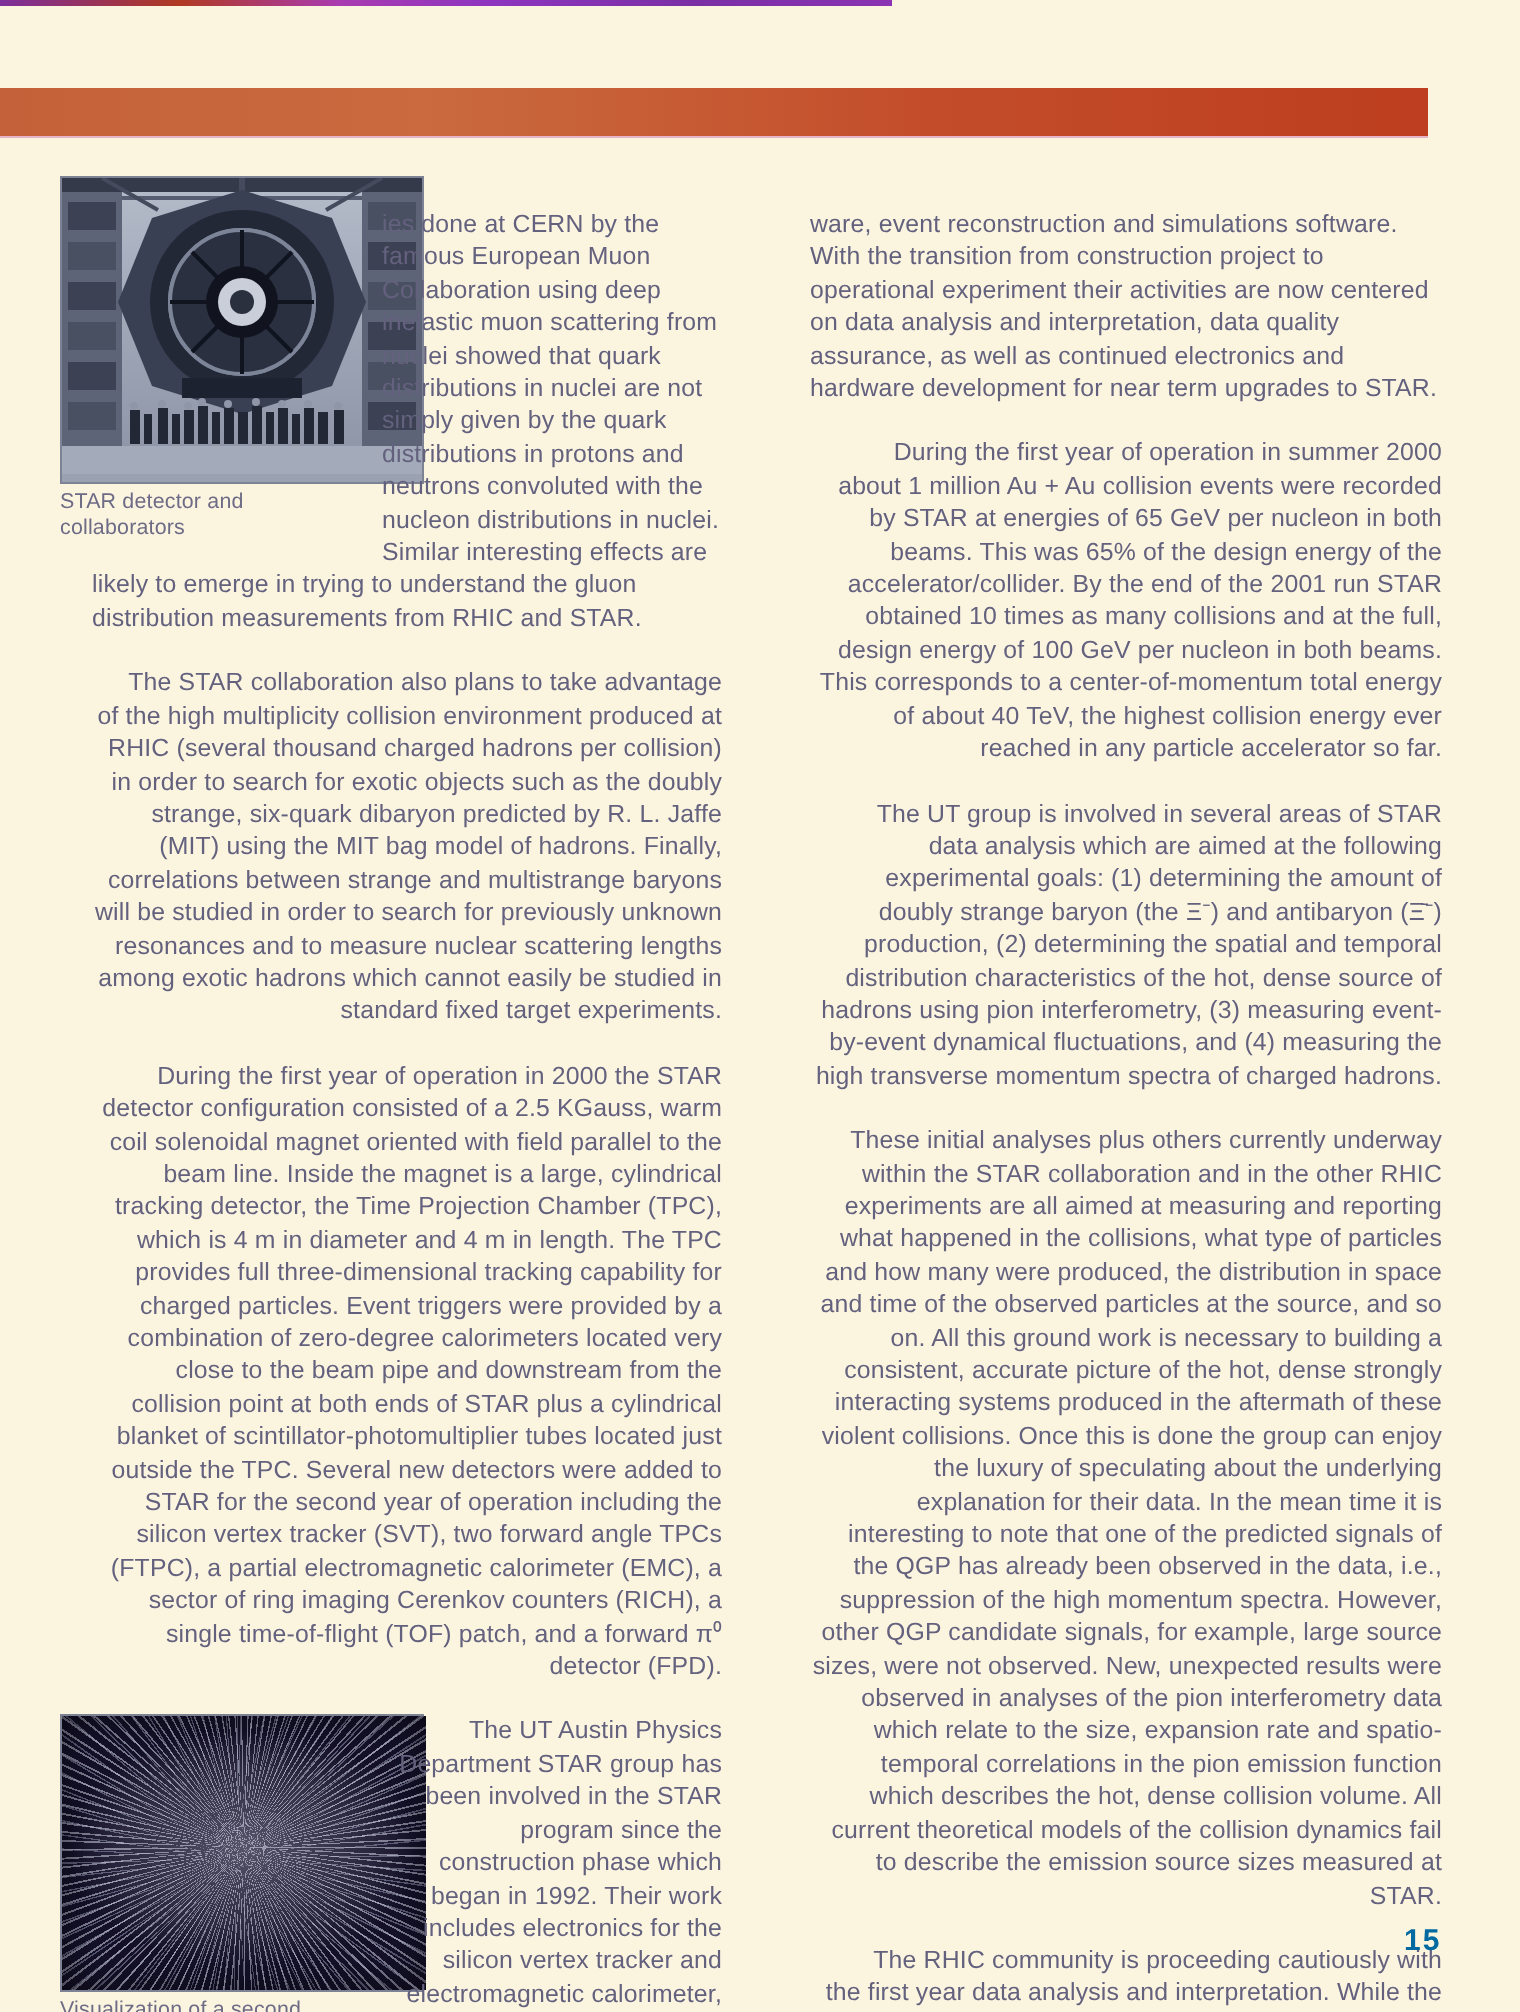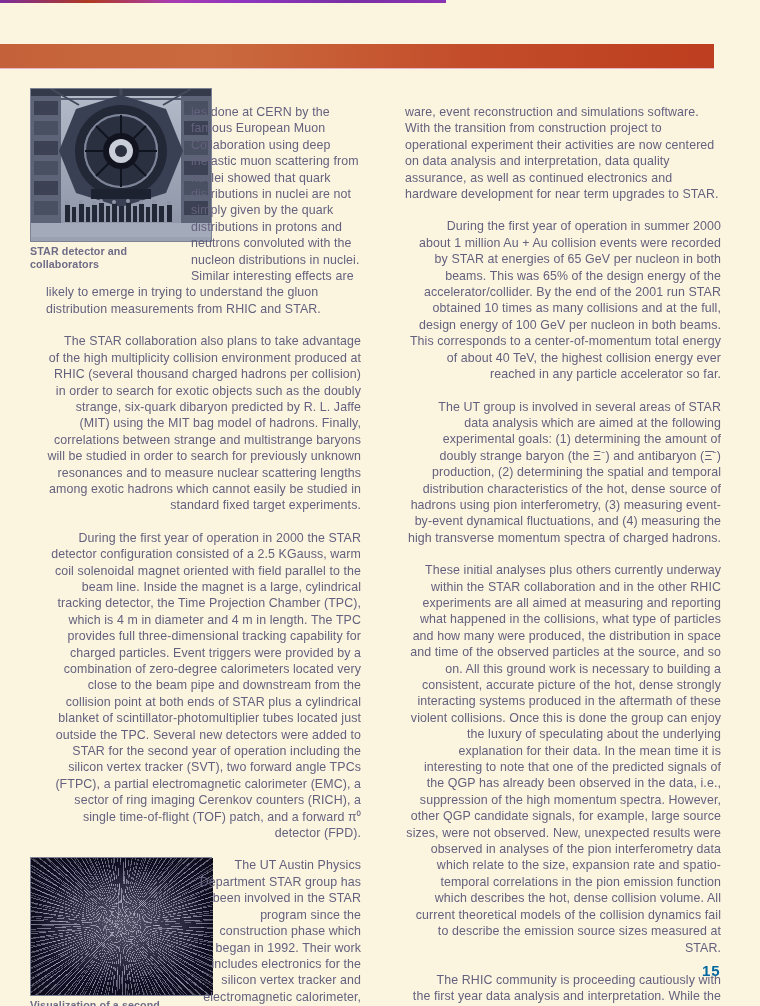--- a/index.html
+++ b/index.html
@@ -17,21 +17,21 @@
     position:absolute;top:44px;left:0;width:714px;height:24px;
     background:linear-gradient(90deg,#c4613a 0%,#ca6a3e 30%,#c34d2a 65%,#bd3e20 100%);
     box-shadow:0 1px 0 rgba(190,60,150,0.35);
   }
   .col{position:absolute;top:88px;}
   .col-left{left:30px;width:347px;}
   .col-right{left:389px;width:348px;}
   .body-text{font-size:12.4px;line-height:16.4px;color:#64617e;letter-spacing:0.1px;}
   p{margin:16px;}
   p.indent{text-indent:14px;text-align:right;}
-  .photo-block{float:left;margin:0 9px 3px 0;width:152px;font-weight:bold;}
+  .photo-block{float:left;margin:0 9px 3px 0;width:152px;}
   .photo-frame{width:182px;border:1px solid rgba(40,40,60,0.25);box-sizing:border-box;background:#9aa2b2;}
   .caption{font-size:10.7px;line-height:12.8px;color:#6e6b86;margin-top:3px;letter-spacing:0.1px;}
   .photo2-art{
     width:182px;height:137px;
     background:
       radial-gradient(ellipse 62% 55% at 50% 48%, rgba(238,238,252,0.30), rgba(238,238,252,0.10) 55%, rgba(0,0,0,0) 78%),
       repeating-conic-gradient(from 3deg at 50% 48%, rgba(228,230,248,0.50) 0deg 0.6deg, rgba(20,18,40,0) 0.6deg 2.8deg),
       repeating-conic-gradient(from 1.4deg at 48% 52%, rgba(198,202,235,0.38) 0deg 0.5deg, rgba(20,18,40,0) 0.5deg 4.6deg),
       #141129;
     box-shadow:inset 0 0 22px rgba(0,0,0,0.55);

